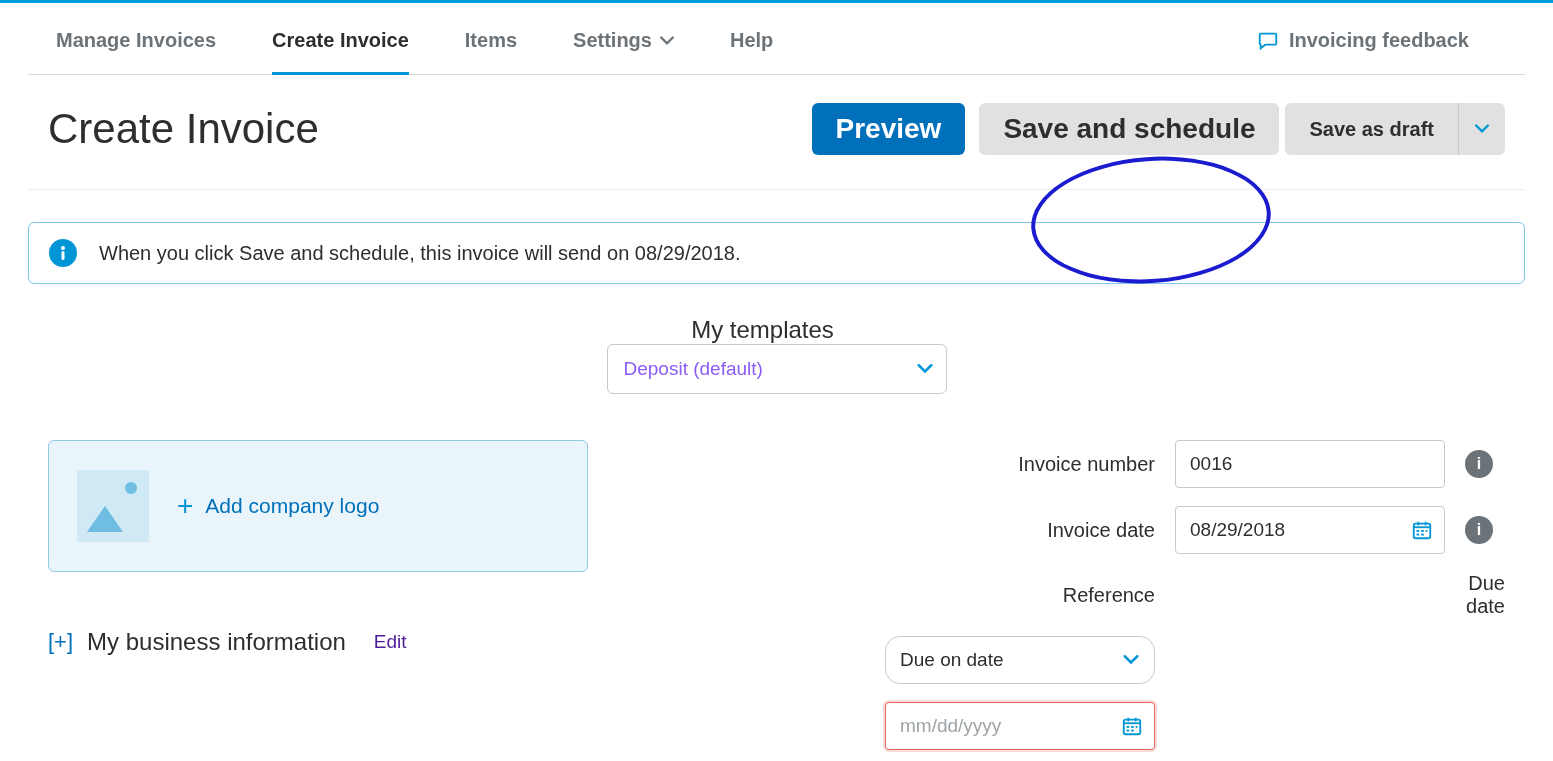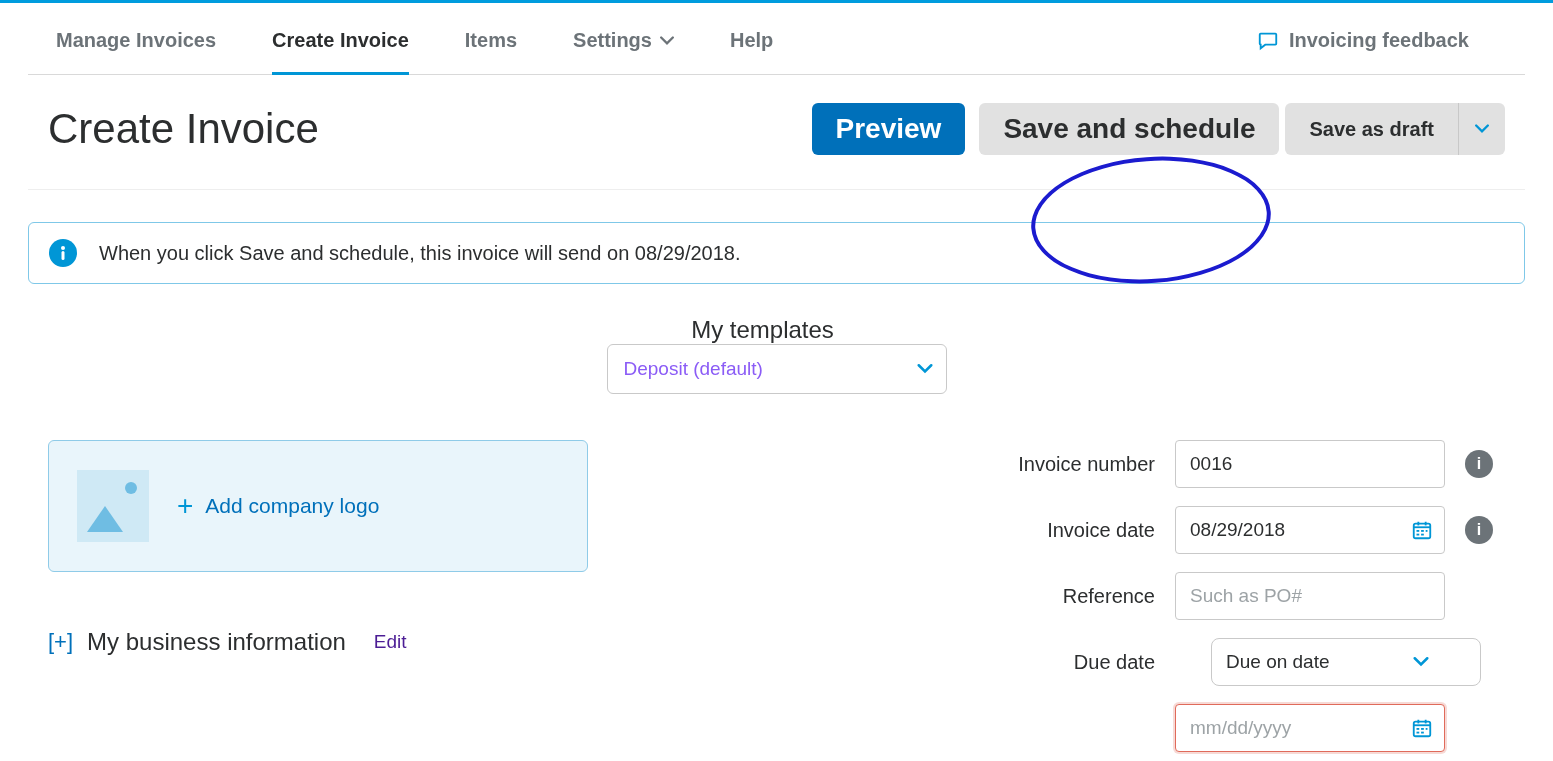--- a/index.html
+++ b/index.html
@@ -264,27 +264,26 @@
   }
   .field-label {
     text-align: right;
     font-size: 20px;
     color:#2c2e2f;
   }
   .text-input, .date-input, .select-input {
     width: 270px;
     height: 48px;
     border: 1px solid #c9c9c9;
-    border-radius: 8px;
+    border-radius: 15px;
     padding: 0 40px 0 14px;
     font-size: 19px;
     color:#2c2e2f;
     background:#fff;
     position:relative;
-    margin-left:36px;
   }
   .input-wrap { position:relative; width:270px; }
   .input-wrap input { width:100%; height:48px; border:1px solid #c9c9c9; border-radius:4px; padding:0 44px 0 14px; font-size:19px; color:#2c2e2f; }
   .input-wrap.invalid input { border:1px solid #e06a5a; box-shadow: 0 0 0 2px rgba(224,106,90,0.25); }
   .input-wrap input::placeholder { color:#9da3a6; }
   .cal-icon {
     position:absolute; right:12px; top:50%; transform:translateY(-50%);
     cursor:pointer;
   }
   .info-dot {
@@ -402,23 +401,20 @@
               <rect x="6" y="12" width="3" height="2" fill="#0096d6"></rect>
               <rect x="11" y="12" width="3" height="2" fill="#0096d6"></rect>
               <rect x="16" y="12" width="2" height="2" fill="#0096d6"></rect>
               <rect x="6" y="16" width="3" height="2" fill="#0096d6"></rect>
               <rect x="11" y="16" width="3" height="2" fill="#0096d6"></rect>
             </svg>
         </div>
         <div class="info-dot">i</div>
 
         <div class="field-label">Reference</div>
-        <div class="input-wrap">
-          <input type="text" placeholder="Such as PO#" style="">
-        </div>
         <div class="info-dot-spacer"></div>
 
         <div class="field-label">Due date</div>
         <div class="input-wrap">
           <div class="select-input">Due on date</div>
           <svg class="cal-icon" width="16" height="10" viewBox="0 0 12 8" style="right:16px;">
               <path d="M1 1l5 5 5-5" stroke="#0096d6" stroke-width="2" fill="none" stroke-linecap="round"></path>
             </svg>
         </div>
         <div class="info-dot-spacer"></div>

